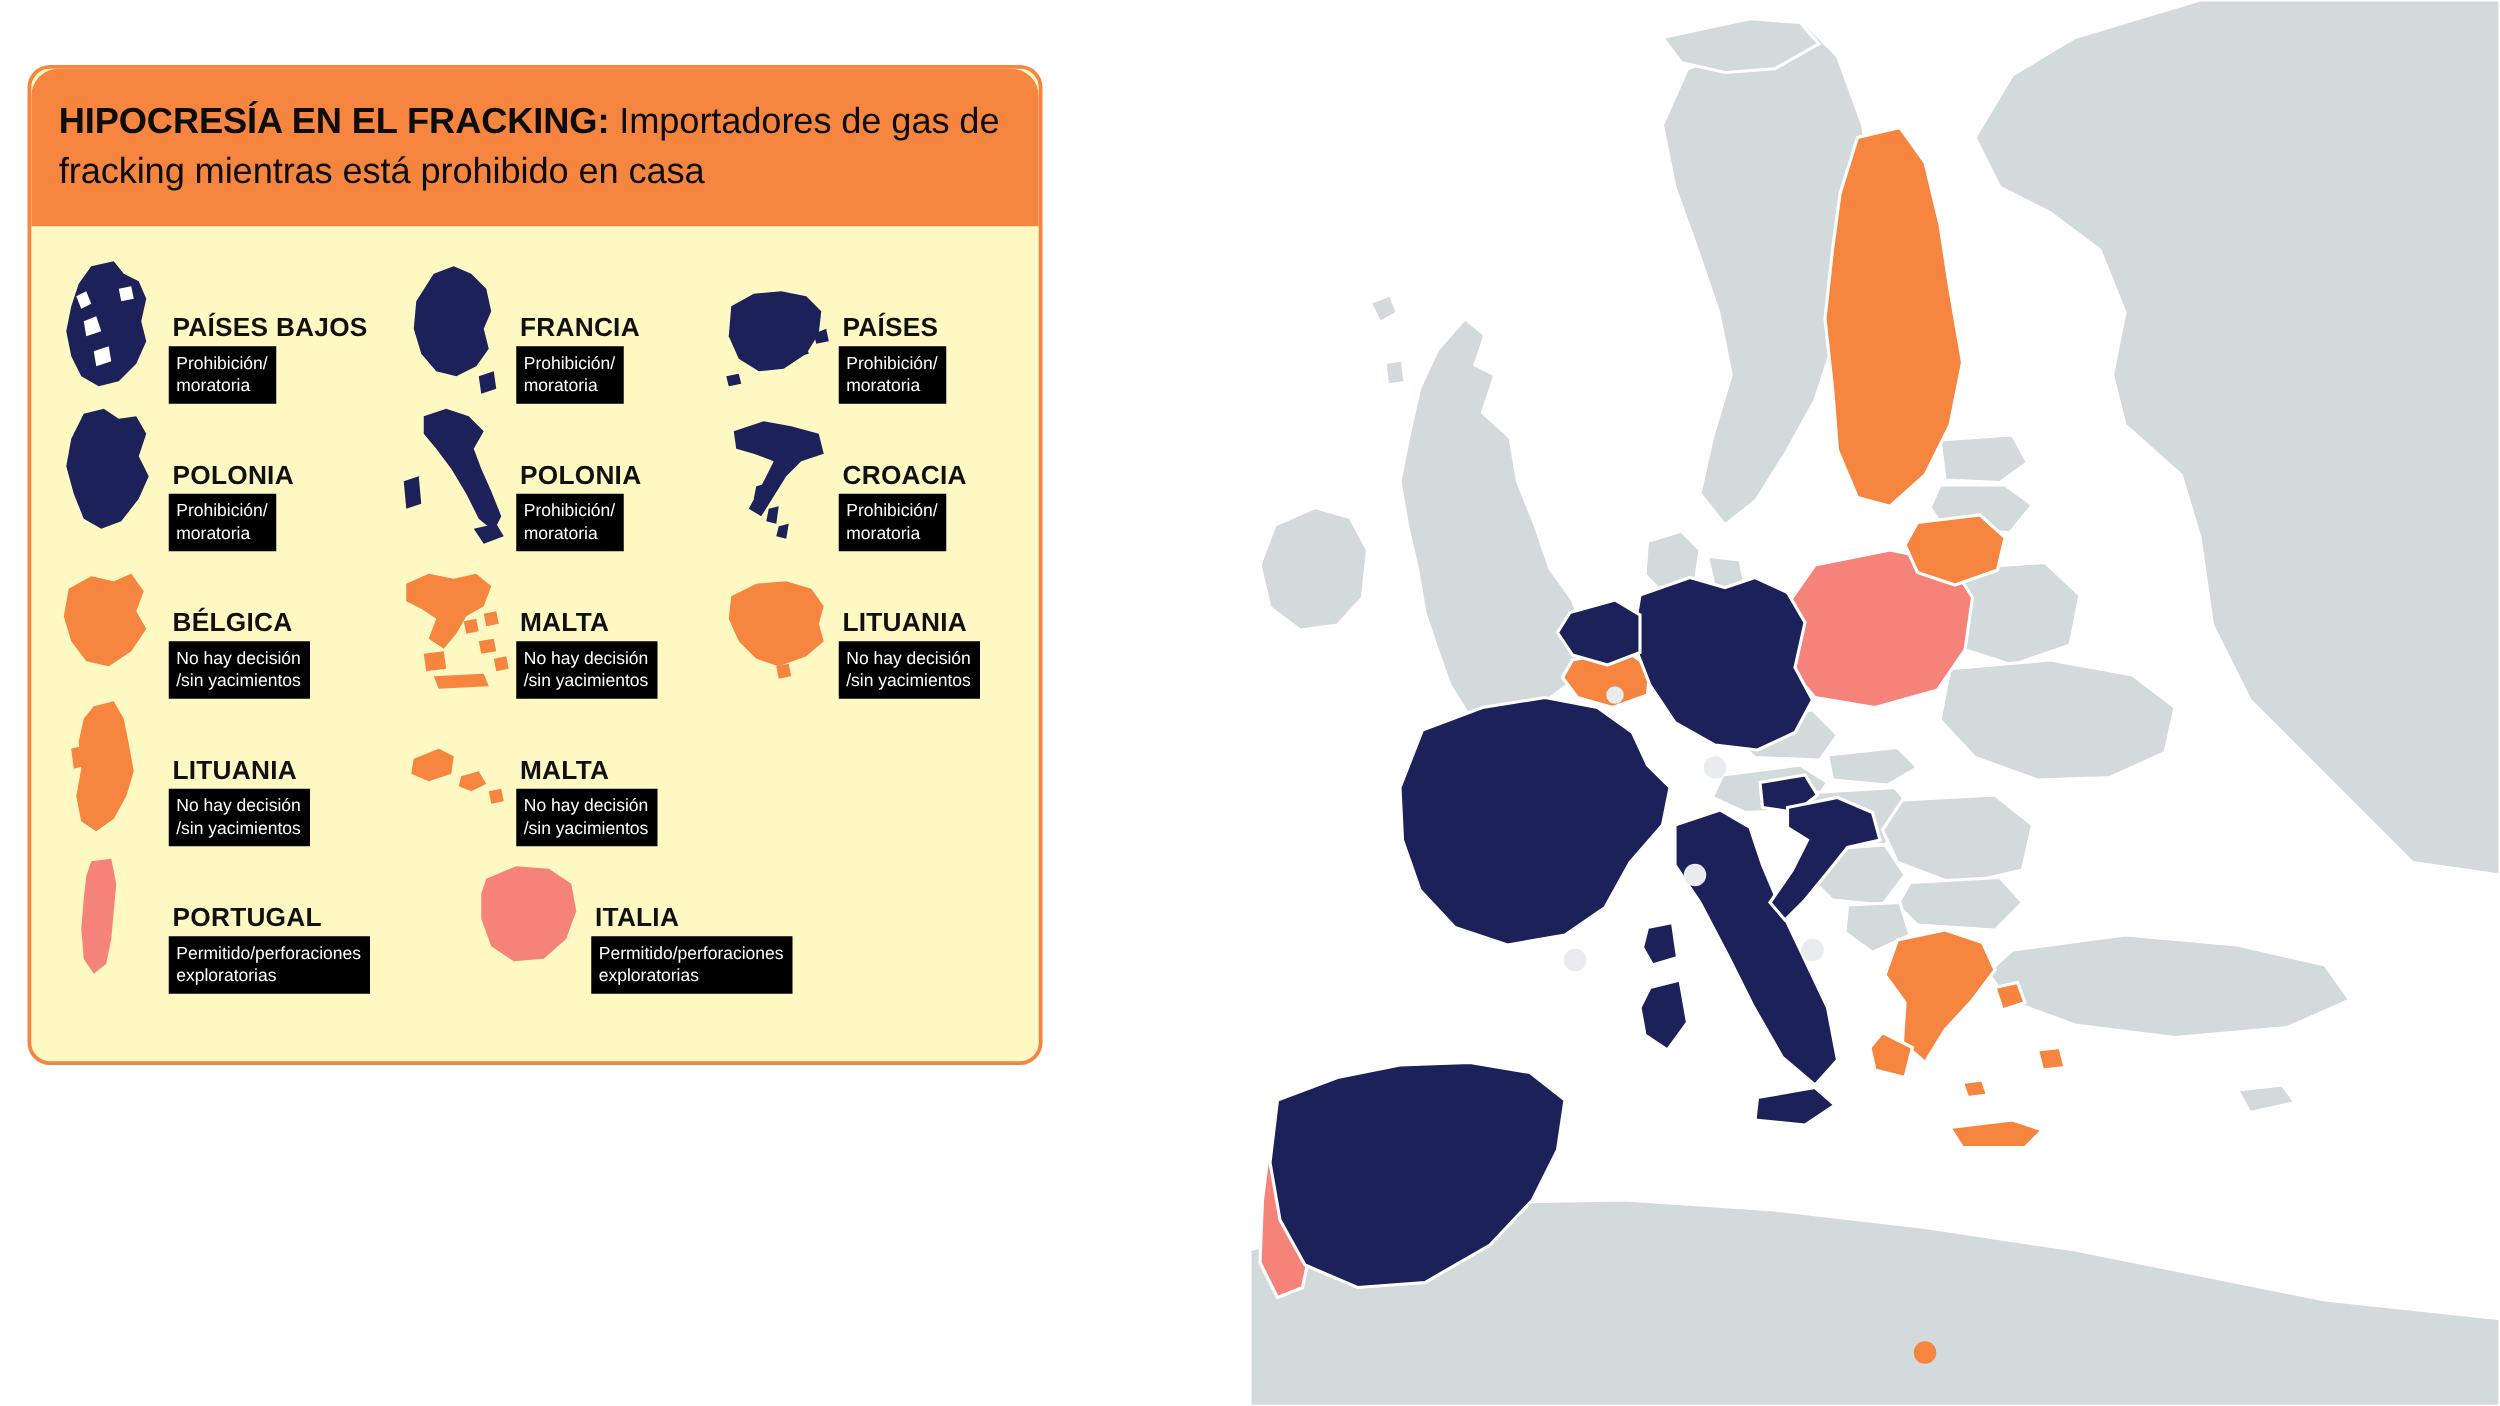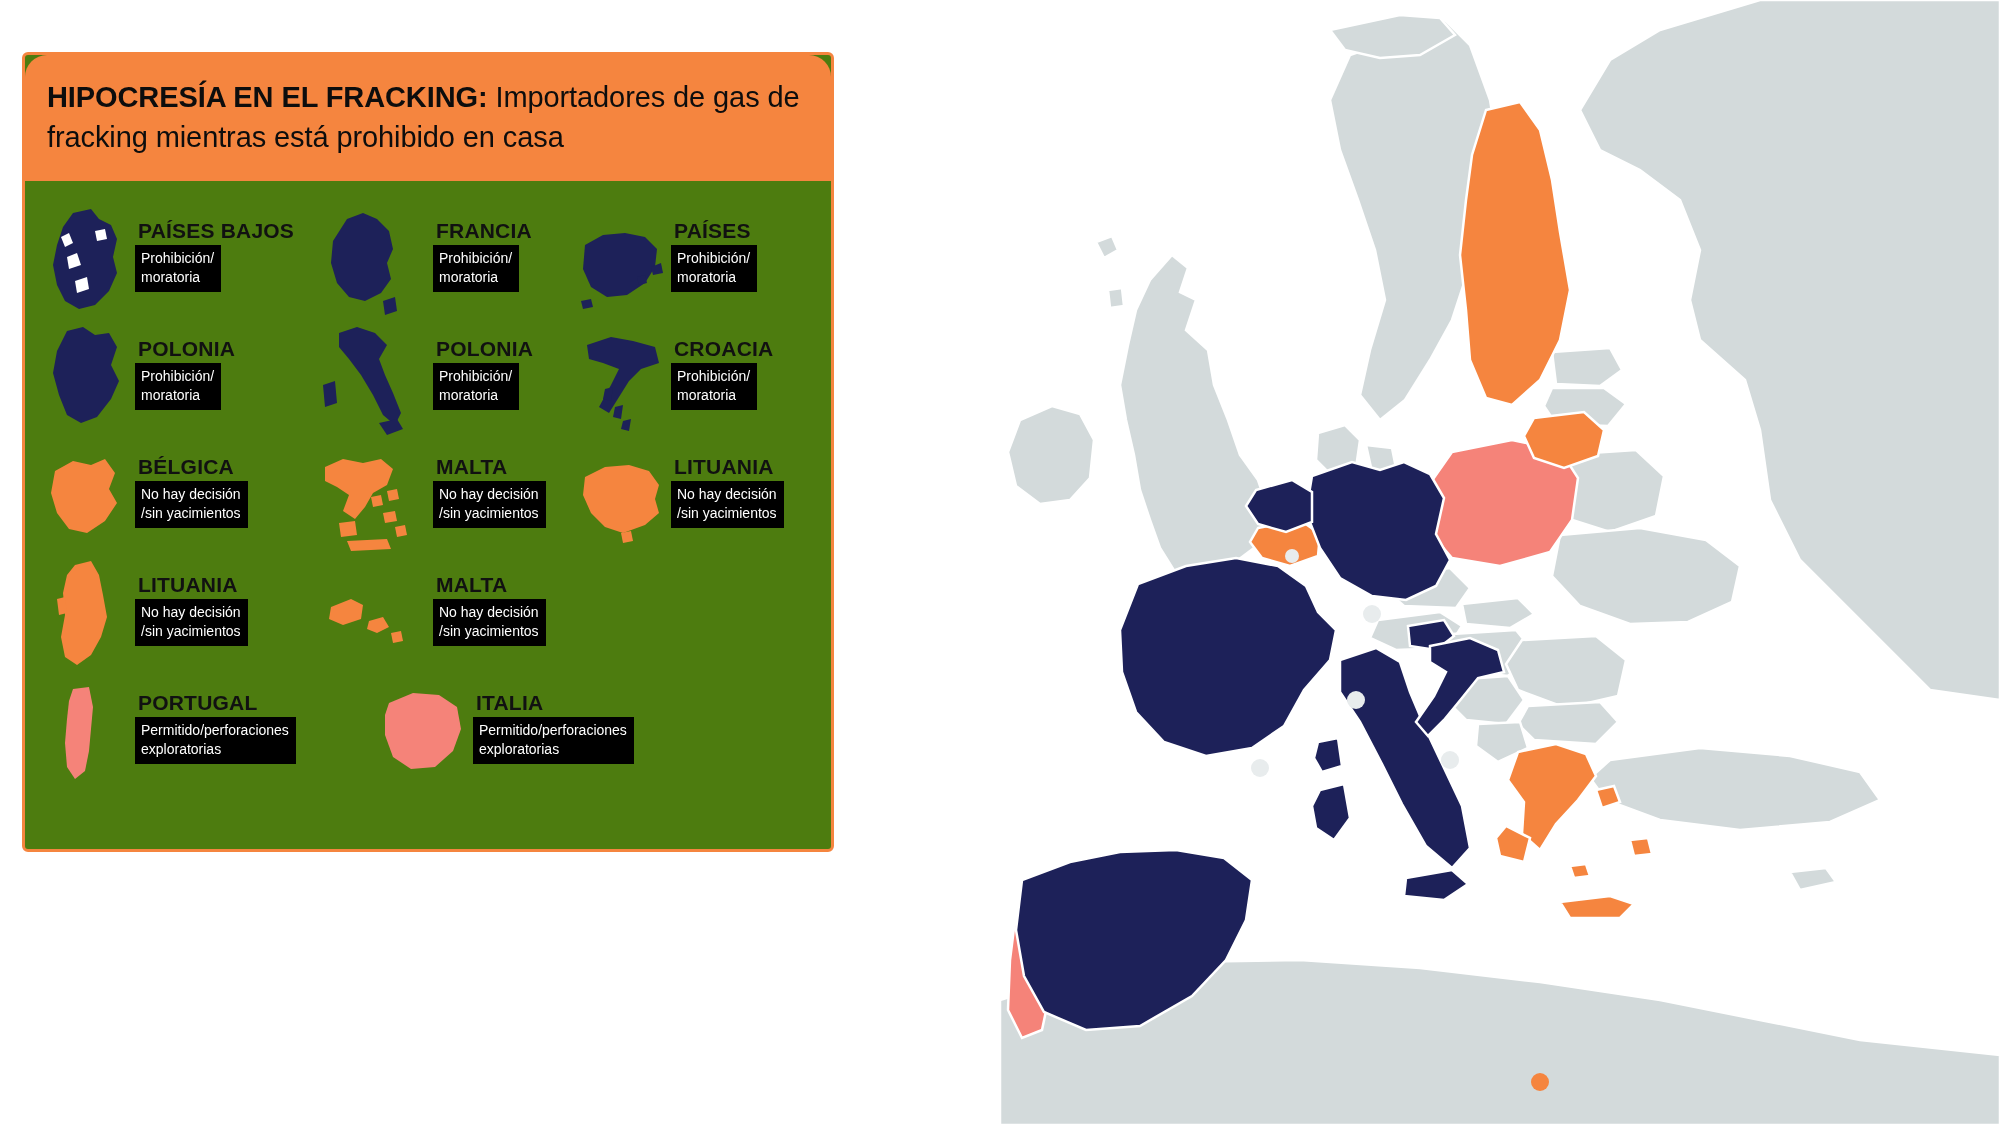--- a/index.html
+++ b/index.html
@@ -12,23 +12,23 @@
   #stage { position:relative; width:2000px; height:1125px; background:#ffffff; }
 
   
   #map-layer { position:absolute; inset:0; z-index:0; }
   #map-svg { position:absolute; left:1000px; top:0; width:1000px; height:1125px; }
 
   
   #card {
     position:absolute; left:22px; top:52px;
     width:812px; height:800px;
-    background:#4d7c0f;
+    background:#fef9c3;
     border:3px solid #f5853f;
-    border-radius:6px;
+    border-radius:18px;
     z-index:5;
     overflow:hidden;
   }
   #card-header {
     background:#f5853f;
     border-radius:22px 22px 0 0;
     padding:22px 20px 18px 22px;
     min-height:126px;
   }
   #card-header .hdr-text {
@@ -38,21 +38,21 @@
     letter-spacing:-0.1px;
   }
   #card-header .hdr-strong { font-weight:bold; }
 
   #grid {
     padding:24px 10px 0 14px;
   }
   .row { display:flex; }
   .cell {
     display:flex;
-    align-items:flex-start;
+    align-items:flex-end;
     position:relative;
   }
   .cell .flag {
     width:92px; height:118px;
     flex:0 0 92px;
     display:flex; align-items:center; justify-content:center;
   }
   .cell .flag svg { width:100%; height:100%; display:block; }
   .cell .info { padding-top:14px; margin-left:4px; }
   .cname {
@@ -63,21 +63,21 @@
   .cstatus {
     display:inline-block;
     background:#000000; color:#ffffff;
     font-size:14px; line-height:1.34;
     padding:4px 7px 5px 6px;
     white-space:pre;
   }
 
   
   .r-w1 { width:278px; }
-  .r-w2 { width:258px;gap:20px; }
+  .r-w2 { width:258px; }
   .r-w3 { width:auto; }
   .wide1 { width:338px; }
   .wide2 { width:auto; }
 </style>
 </head>
 <body>
 
 <div id="stage">
 
   <div id="map-layer">

